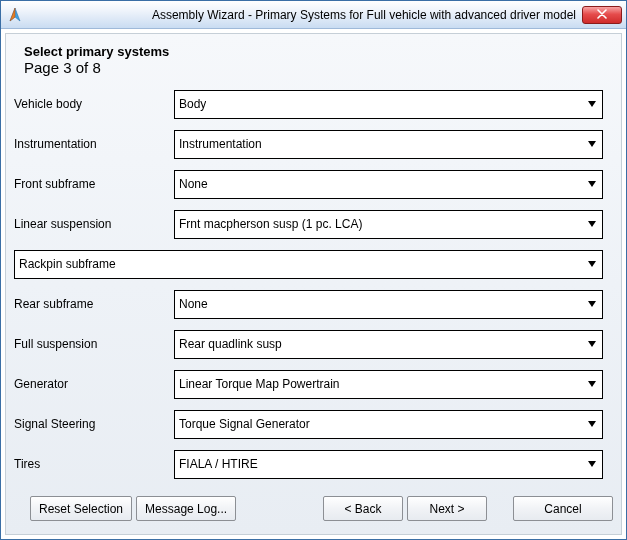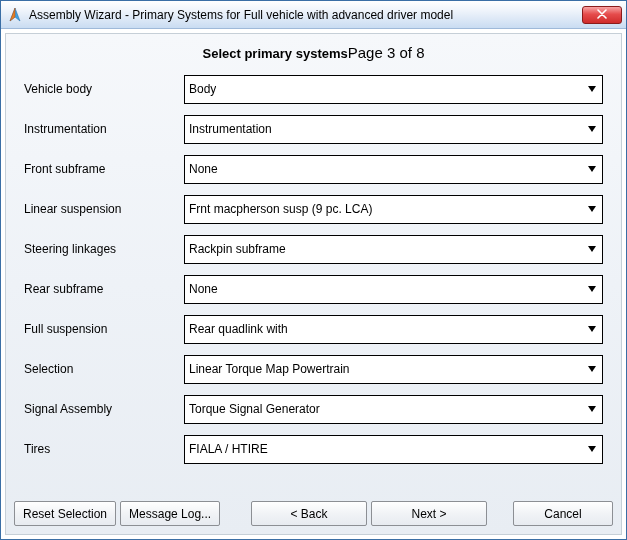--- a/index.html
+++ b/index.html
@@ -22,21 +22,21 @@
   .titlebar {
     height: 28px;
     background: linear-gradient(to bottom, #ffffff 0%, #eff4fb 35%, #dbe7f6 70%, #c9dcf2 100%);
     border-bottom: 1px solid #9fb9d9;
     display: flex;
     align-items: center;
     padding: 0 4px 0 6px;
     gap: 6px;
   }
   .title-icon { width: 16px; height: 16px; flex: 0 0 auto; }
-  .title-text { flex: 1 1 auto; white-space: nowrap; overflow: hidden; text-overflow: ellipsis; color: #000; }
+  .title-text { flex: 1 1 auto; white-space: nowrap; overflow: hidden; text-overflow: ellipsis; color: #000; text-align: right; }
   .close-btn {
     width: 40px; height: 18px;
     background: linear-gradient(to bottom, #f7a4a4 0%, #e54c4c 45%, #cf2b2b 100%);
     border: 1px solid #8a1b1b;
     border-radius: 3px;
     display: flex; align-items: center; justify-content: center;
     cursor: pointer;
   }
   .close-btn svg { width: 10px; height: 10px; }
   .content {
@@ -47,28 +47,29 @@
     position: relative;
     display: flex;
     flex-direction: column;
     overflow: hidden;
   }
   .heading-row {
     display: flex;
     align-items: baseline;
     padding: 10px 18px 4px 18px;
     justify-content: center;
+    flex-direction: column;
   }
   .heading {
     font-weight: bold;
     font-size: 13px;
   }
   .page-ind { font-size: 15px; }
   .form-area {
-    padding: 4px 18px 0 18px;
+    padding: 4px 18px 0 8px;
     flex: 1 1 auto;
   }
   .form-row {
     display: flex;
     align-items: center;
     height: 40px;
   }
   .form-label {
     width: 160px;
     flex: 0 0 160px;
@@ -88,42 +89,42 @@
   .dropdown .dd-val { font-size: 12px; white-space: nowrap; overflow: hidden; text-overflow: ellipsis; }
   .dropdown .dd-arrow {
     position: absolute;
     right: 2px; top: 2px; bottom: 2px;
     width: 16px;
     display: flex; align-items: center; justify-content: center;
   }
   .dd-arrow svg { width: 8px; height: 6px; }
   .button-row {
     display: flex;
-    align-items: flex-end;
+    align-items: flex-start;
     gap: 4px;
-    padding: 6px 8px 8px 8px;
+    padding: 6px 8px 8px 24px;
     height: 44px;
   }
   .spacer { flex: 1 1 auto; }
   .btn {
     height: 25px;
     background: linear-gradient(to bottom, #ffffff 0%, #f1f3f6 50%, #e7ebf0 100%);
     border: 1px solid #8c8f94;
     border-radius: 2px;
     font-family: inherit;
     font-size: 12px;
     padding: 0 8px;
     cursor: pointer;
     display: inline-flex;
     align-items: center;
     justify-content: center;
     gap: 4px;
     white-space: nowrap;
   }
-  .btn.fixed-nav { width: 116px; justify-content: center; }
+  .btn.fixed-nav { width: 80px; justify-content: center; }
   .btn.fixed-cancel { width: 100px; justify-content: center; }
 </style>
 </head>
 <body>
 
 <div class="window">
 
   <div class="titlebar">
     <span class="title-icon">
       <svg viewBox="0 0 16 16">
@@ -182,31 +183,30 @@
               <svg viewBox="0 0 8 6">
                 <path d="M0 0 L8 0 L4 6 Z" fill="#000"></path>
               </svg>
             </span>
         </div>
       </div>
 
       <div class="form-row">
         <span class="form-label">Linear suspension</span>
         <div class="dropdown">
-          <span class="dd-val">Frnt macpherson susp (9 pc. LCA)</span>
-          <span class="dd-arrow">
-              <svg viewBox="0 0 8 6">
-                <path d="M0 0 L8 0 L4 6 Z" fill="#000"></path>
-              </svg>
-            </span>
-        </div>
-      </div>
-
-      <div class="form-row">
-        <span class="form-label">Steering linkages</span>
+          <span class="dd-val">Frnt macpherson susp (1 pc. LCA)</span>
+          <span class="dd-arrow">
+              <svg viewBox="0 0 8 6">
+                <path d="M0 0 L8 0 L4 6 Z" fill="#000"></path>
+              </svg>
+            </span>
+        </div>
+      </div>
+
+      <div class="form-row">
         <div class="dropdown">
           <span class="dd-val">Rackpin subframe</span>
           <span class="dd-arrow">
               <svg viewBox="0 0 8 6">
                 <path d="M0 0 L8 0 L4 6 Z" fill="#000"></path>
               </svg>
             </span>
         </div>
       </div>
 
@@ -218,43 +218,43 @@
               <svg viewBox="0 0 8 6">
                 <path d="M0 0 L8 0 L4 6 Z" fill="#000"></path>
               </svg>
             </span>
         </div>
       </div>
 
       <div class="form-row">
         <span class="form-label">Full suspension</span>
         <div class="dropdown">
-          <span class="dd-val">Rear quadlink with</span>
-          <span class="dd-arrow">
-              <svg viewBox="0 0 8 6">
-                <path d="M0 0 L8 0 L4 6 Z" fill="#000"></path>
-              </svg>
-            </span>
-        </div>
-      </div>
-
-      <div class="form-row">
-        <span class="form-label">Selection</span>
+          <span class="dd-val">Rear quadlink susp</span>
+          <span class="dd-arrow">
+              <svg viewBox="0 0 8 6">
+                <path d="M0 0 L8 0 L4 6 Z" fill="#000"></path>
+              </svg>
+            </span>
+        </div>
+      </div>
+
+      <div class="form-row">
+        <span class="form-label">Generator</span>
         <div class="dropdown">
           <span class="dd-val">Linear Torque Map Powertrain</span>
           <span class="dd-arrow">
               <svg viewBox="0 0 8 6">
                 <path d="M0 0 L8 0 L4 6 Z" fill="#000"></path>
               </svg>
             </span>
         </div>
       </div>
 
       <div class="form-row">
-        <span class="form-label">Signal Assembly</span>
+        <span class="form-label">Signal Steering</span>
         <div class="dropdown">
           <span class="dd-val">Torque Signal Generator</span>
           <span class="dd-arrow">
               <svg viewBox="0 0 8 6">
                 <path d="M0 0 L8 0 L4 6 Z" fill="#000"></path>
               </svg>
             </span>
         </div>
       </div>
 

